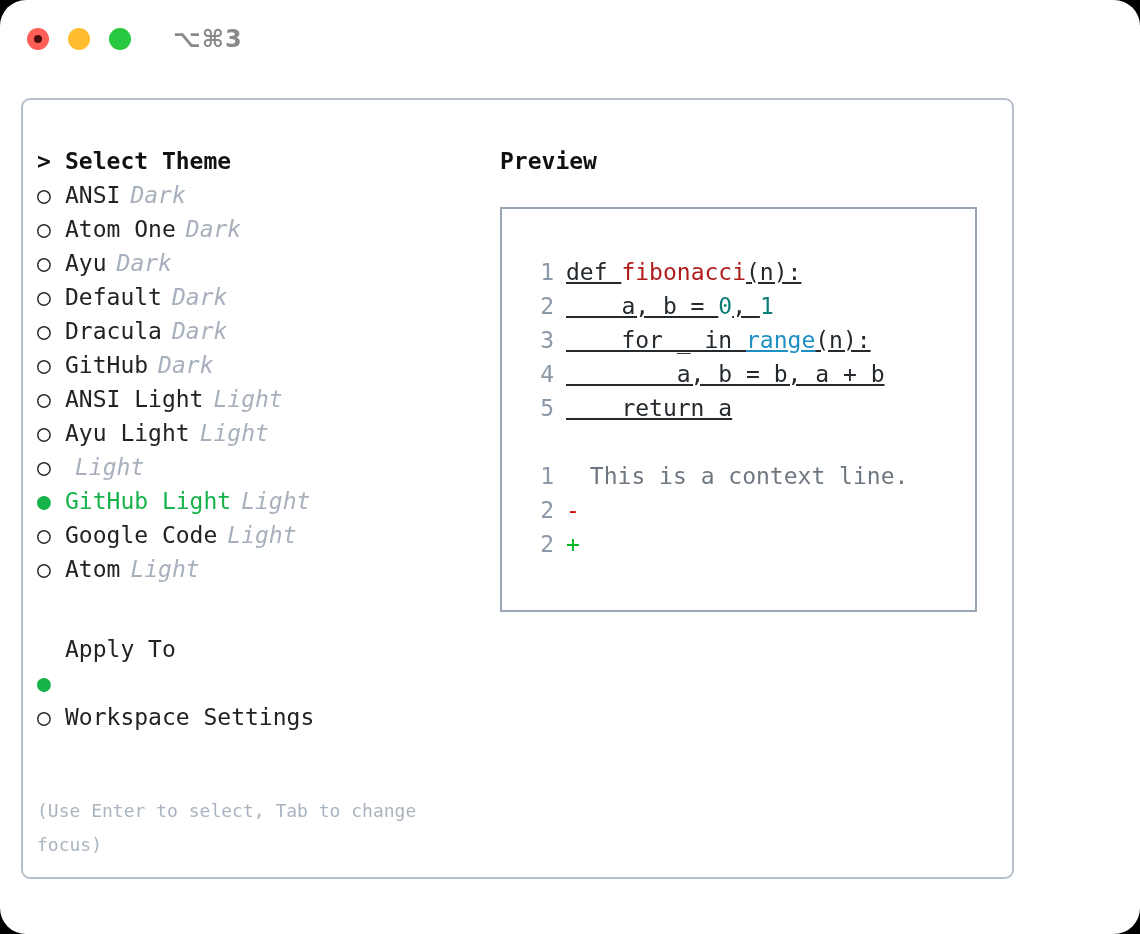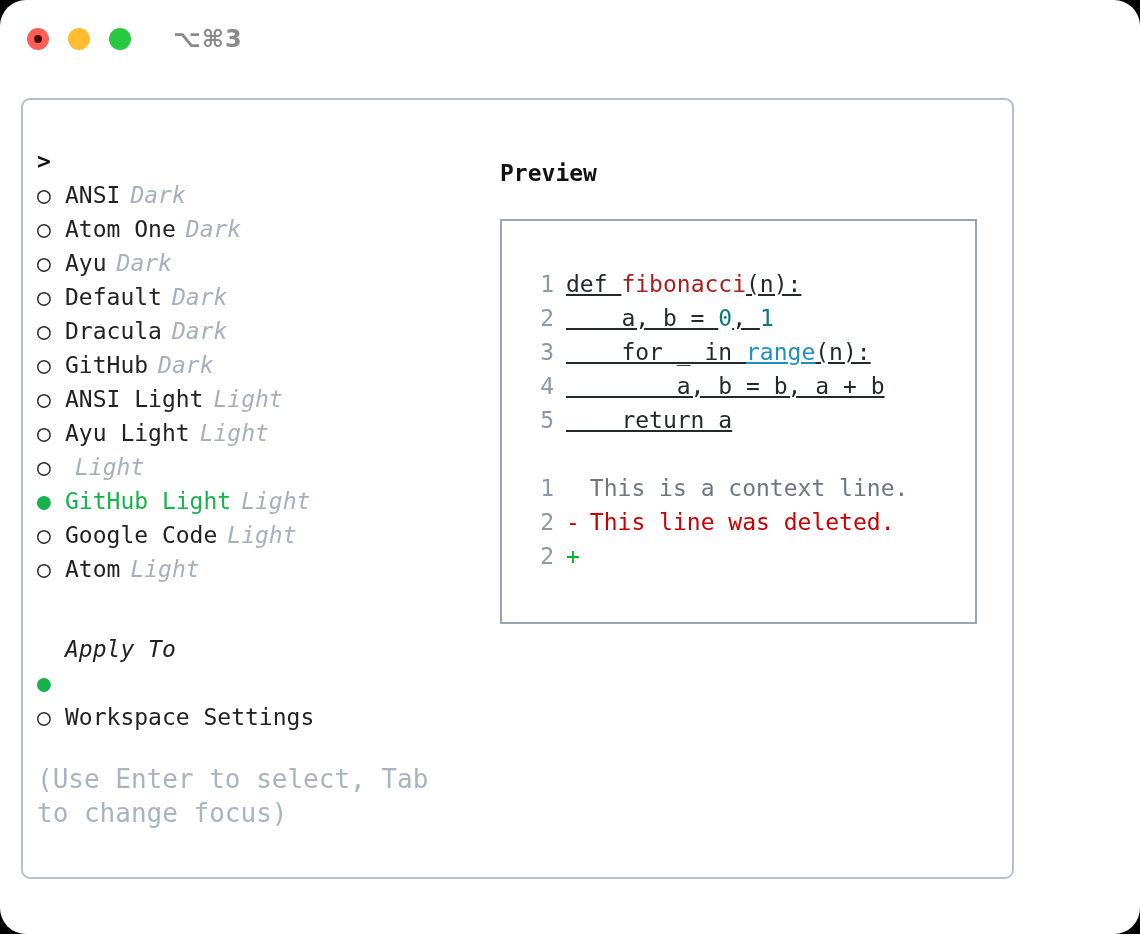--- a/index.html
+++ b/index.html
@@ -125,39 +125,38 @@
     font-style: italic;
   }
 
   .section-gap { height: 46px; }
 
   .apply-header {
     display: flex;
     align-items: baseline;
     height: 34px;
     font-size: 23px;
-    font-style: italic;
   }
   .apply-header .marker { color: transparent; }
   .apply-header .label { color: #222222; }
 
   .hint {
-    margin-top: 24px;
+    margin-top: 56px;
     margin-left: 0px;
     width: 405px;
     color: #aab4c0;
-    font-size: 26px;
+    font-size: 18px;
     line-height: 34px;
   }
 
   
   .right-col {
     position: absolute;
     left: 477px;
-    top: 60px;
+    top: 48px;
     width: 500px;
   }
   .preview-title {
     font-size: 23px;
     font-weight: bold;
     color: #111111;
     margin-bottom: 33px;
   }
   .preview-box {
     width: 477px;
@@ -205,20 +204,21 @@
     <div class="shortcut">⌥⌘3</div>
   </div>
 
   <div class="panel">
     <div class="columns">
 
       <div class="left-col">
 
         <div class="row row-header">
           <span class="marker">&gt;</span>
+          <span class="label">Select Theme</span>
         </div>
 
         <div id="theme-rows">
             <div class="row"><span class="marker">○</span><span class="label">ANSI</span><span class="variant">Dark</span></div>
             <div class="row"><span class="marker">○</span><span class="label">Atom One</span><span class="variant">Dark</span></div>
             <div class="row"><span class="marker">○</span><span class="label">Ayu</span><span class="variant">Dark</span></div>
             <div class="row"><span class="marker">○</span><span class="label">Default</span><span class="variant">Dark</span></div>
             <div class="row"><span class="marker">○</span><span class="label">Dracula</span><span class="variant">Dark</span></div>
             <div class="row"><span class="marker">○</span><span class="label">GitHub</span><span class="variant">Dark</span></div>
             <div class="row"><span class="marker">○</span><span class="label">ANSI Light</span><span class="variant">Light</span></div>
@@ -251,21 +251,21 @@
           <div id="code-lines">
               <div class="code-line"><span class="lineno">1</span><span class="code-text">def </span><span class="tok-fn">fibonacci</span><span class="code-text">(n):</span></div>
               <div class="code-line"><span class="lineno">2</span><span class="code-text">    a, b = </span><span class="tok-num">0</span><span class="code-text">, </span><span class="tok-num">1</span></div>
               <div class="code-line"><span class="lineno">3</span><span class="code-text">    for _ in </span><span class="tok-call">range</span><span class="code-text">(n):</span></div>
               <div class="code-line"><span class="lineno">4</span><span class="code-text">        a, b = b, a + b</span></div>
               <div class="code-line"><span class="lineno">5</span><span class="code-text">    return a</span></div>
             </div>
           <div class="diff-gap"></div>
           <div id="diff-lines">
               <div class="code-line"><span class="lineno">1</span><span class="diff-ctx" style="margin-right: 10px;"> </span><span class="diff-ctx">This is a context line.</span></div>
-              <div class="code-line"><span class="lineno">2</span><span class="diff-del" style="margin-right: 10px;">-</span><span class="diff-del">This line was deleted.</span></div>
+              <div class="code-line"><span class="lineno">2</span><span class="diff-del" style="margin-right: 10px;">-</span></div>
               <div class="code-line"><span class="lineno">2</span><span class="diff-add" style="margin-right: 10px;">+</span></div>
             </div>
         </div>
       </div>
 
     </div>
   </div>
 </div>
 
 </body></html>

